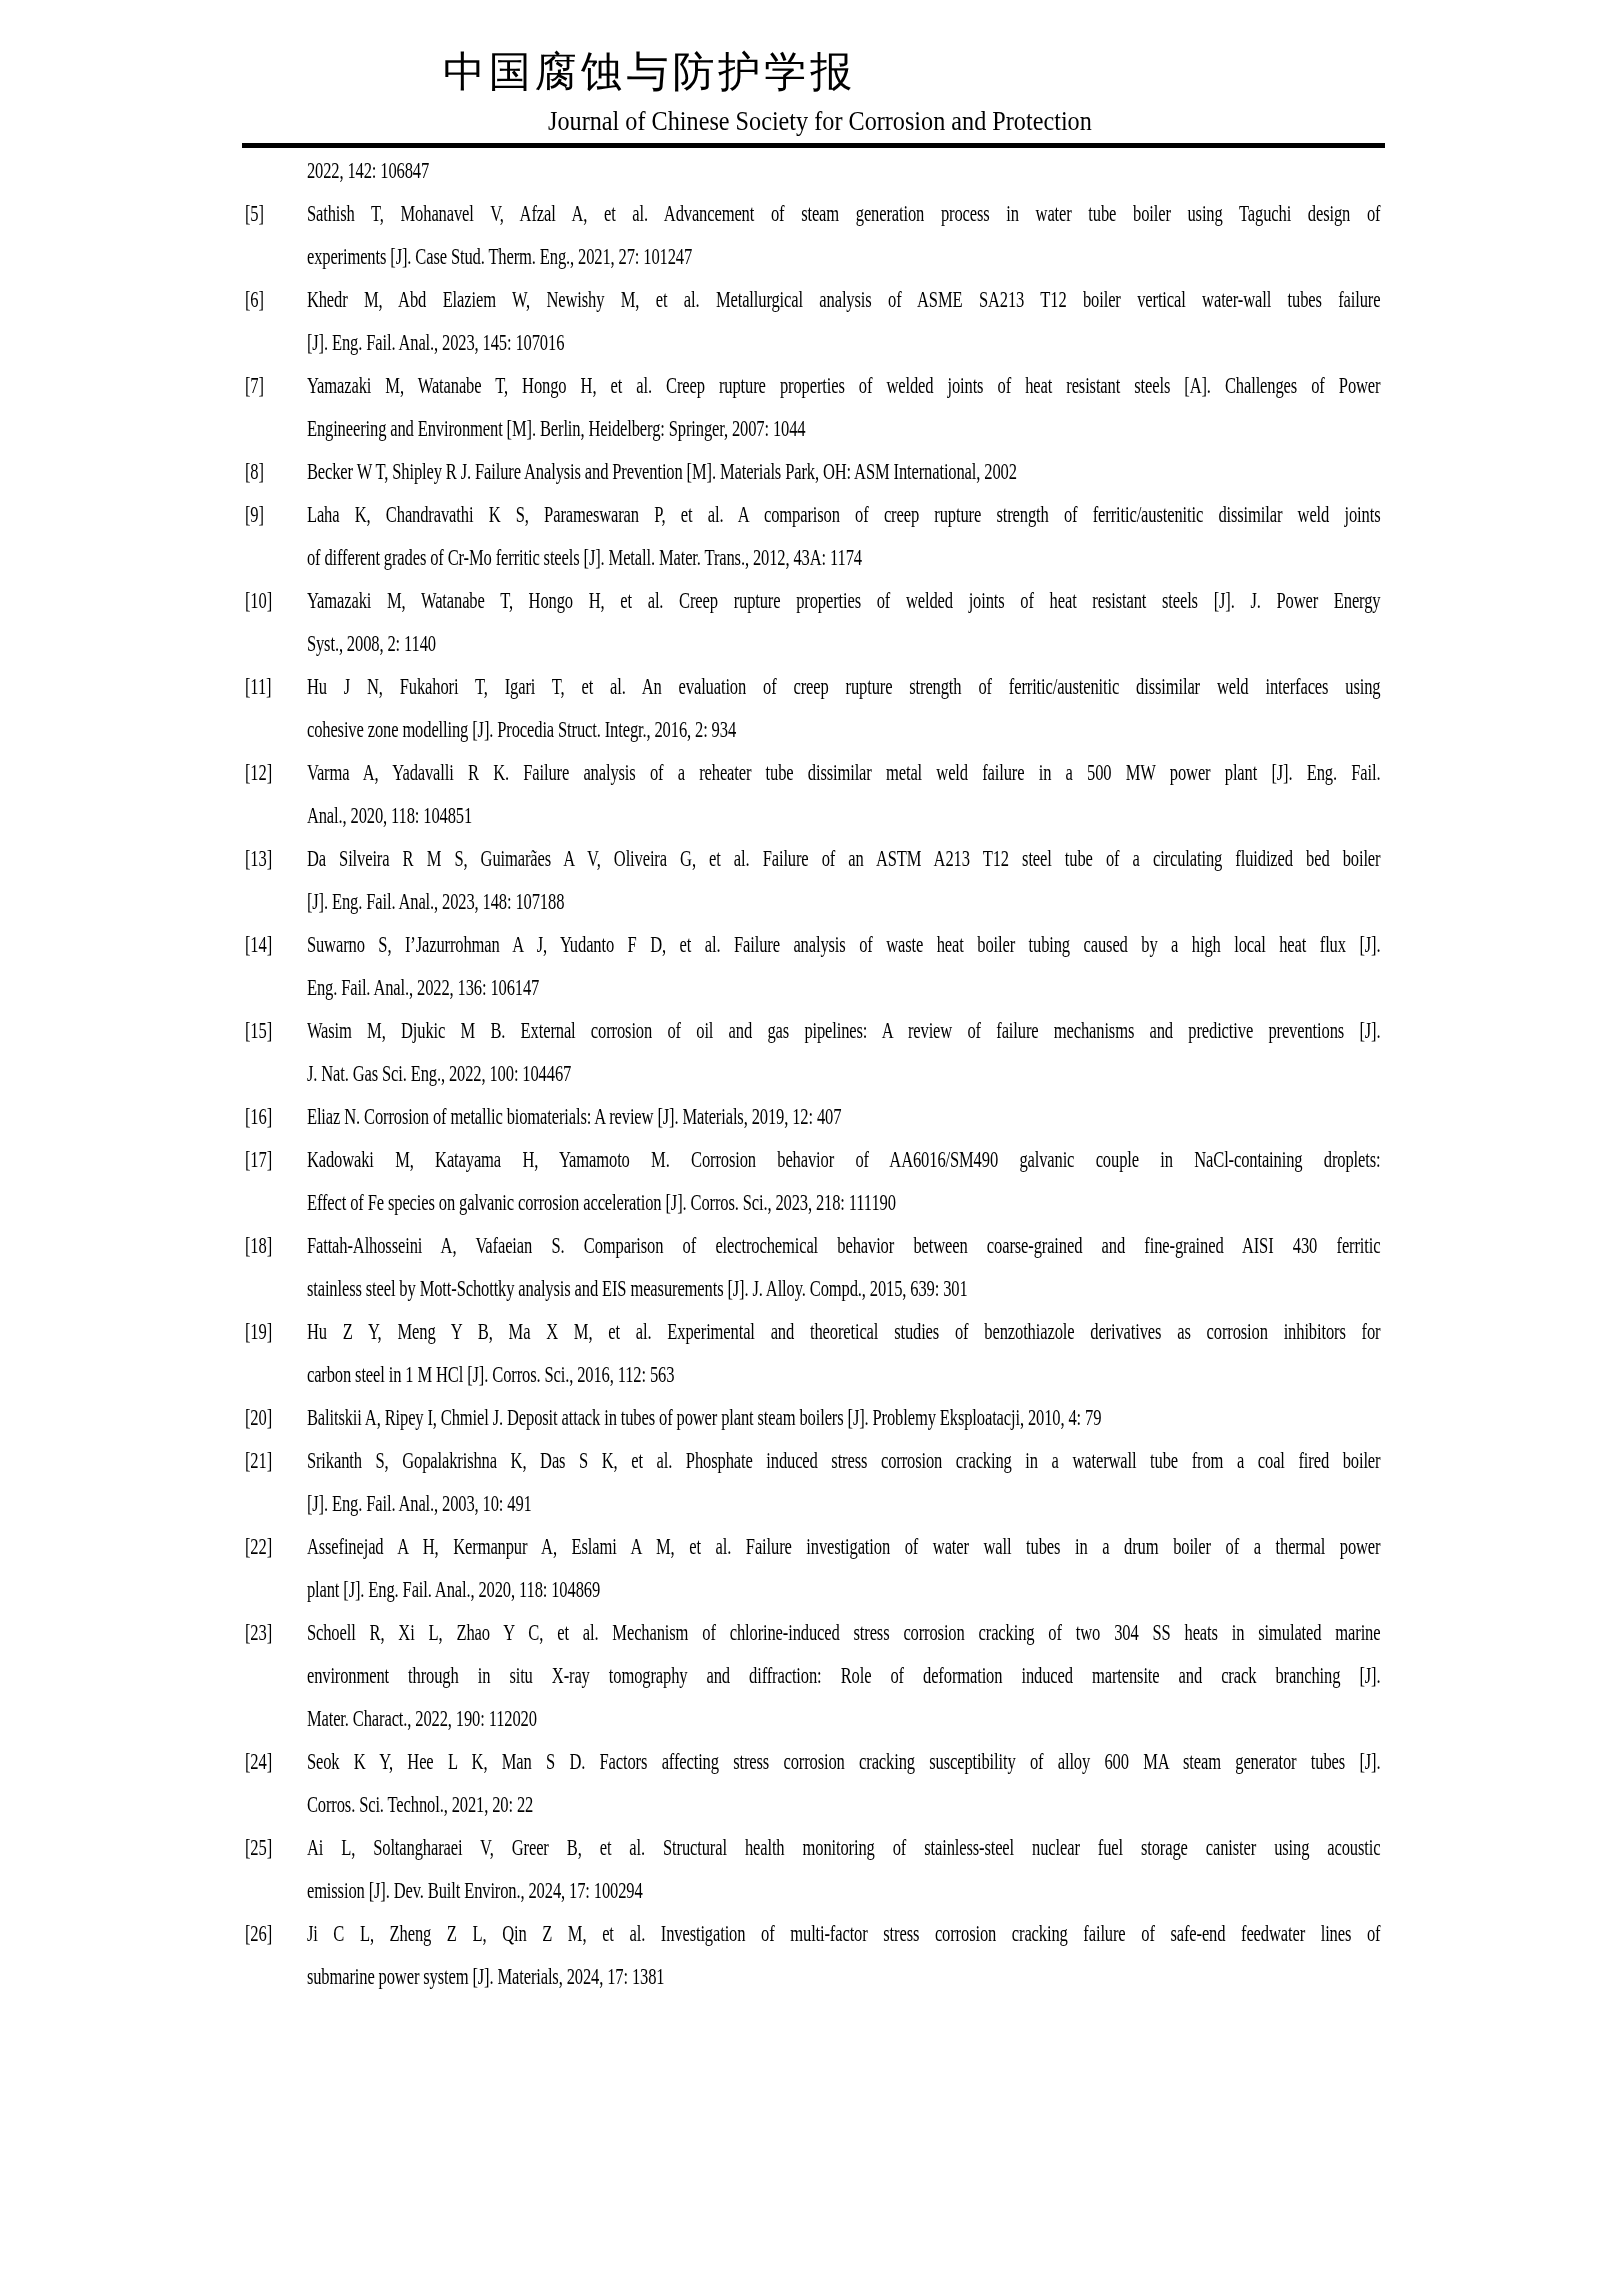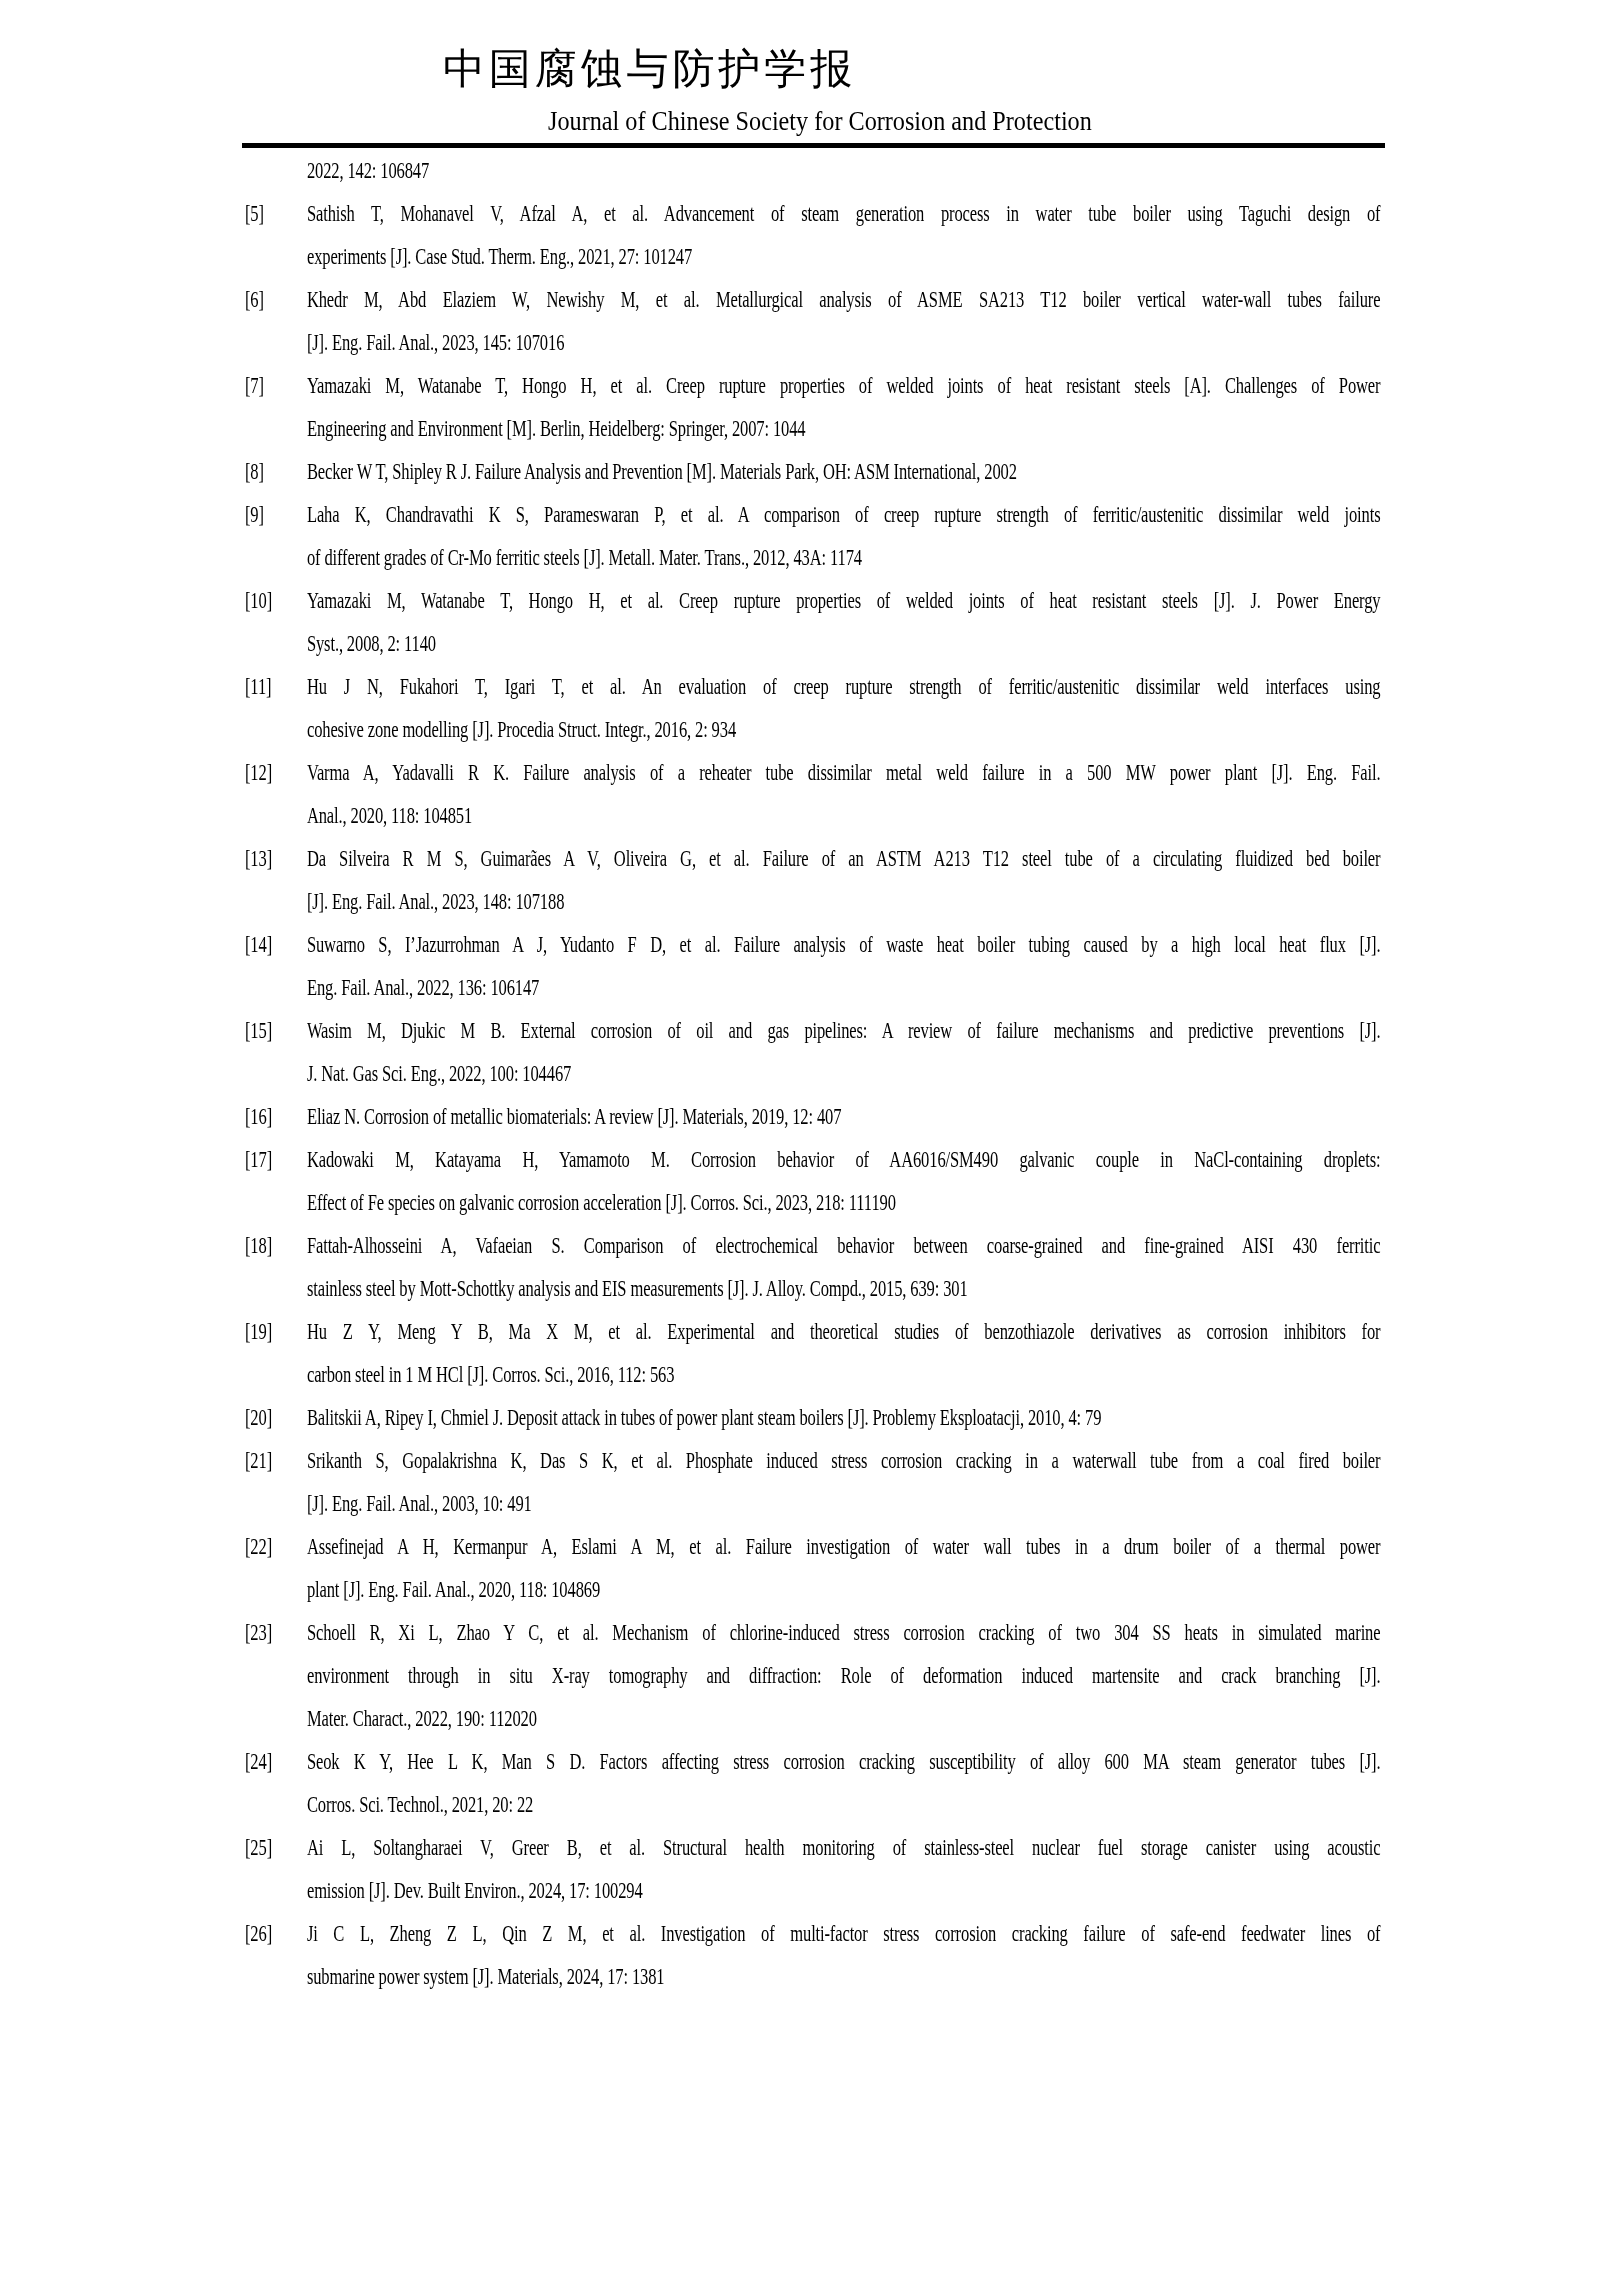--- a/index.html
+++ b/index.html
@@ -7,21 +7,21 @@
     width: 1623px; height: 2295px;
     position: relative;
     font-family: "Liberation Serif", serif;
     color: #000000;
     overflow: hidden;
   }
   .title-zh {
     position: absolute; top: 46px; left: 0; width: 1299px;
     text-align: center;
     font-size: 42px; line-height: 52px; letter-spacing: 3.9px;
-    font-family: Liberation Mono, monospace;
+    font-family: Liberation Serif, serif;
     font-weight: normal;
   }
   .title-en {
     position: absolute; top: 103px; left: 8px; width: 1623px;
     text-align: center;
     font-size: 27.5px; line-height: 35px;
   }
   .title-en .scale { display: inline-block; transform: scaleX(0.88); transform-origin: 50% 50%; white-space: nowrap; }
   .rule {
     position: absolute; left: 242px; top: 143px;

